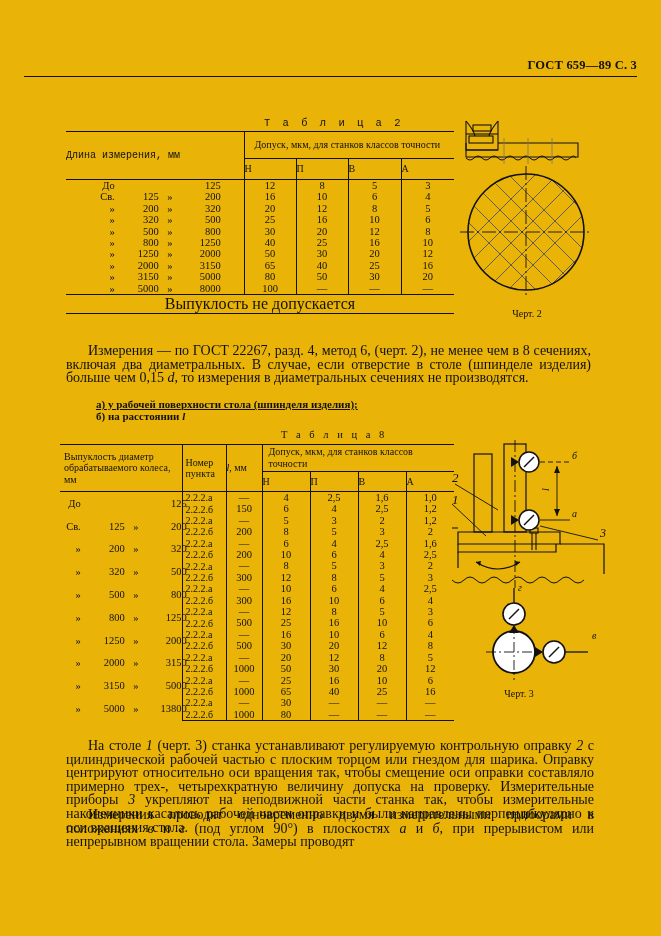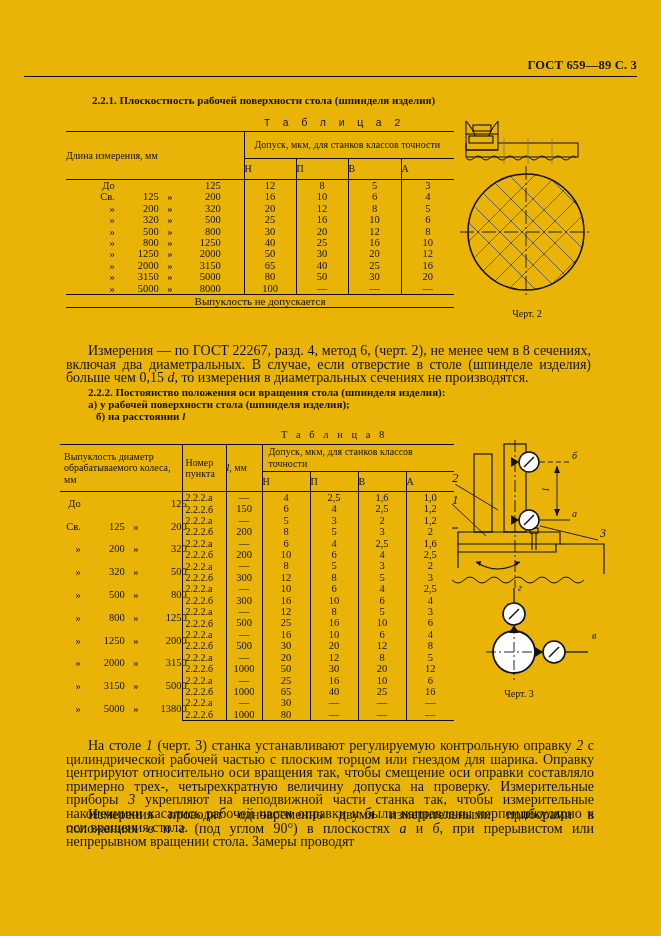--- a/index.html
+++ b/index.html
@@ -102,56 +102,55 @@
     font-size: 10.5px;
     line-height: 11.4px;
   }
   .rangegrid > span:nth-child(1) { text-align: right; }
   .rangegrid > span:nth-child(2) { text-align: right; }
   .rangegrid > span:nth-child(3) { text-align: center; }
   .rangegrid > span:nth-child(4) { text-align: right; }
 
   .full-note {
     text-align: center;
-    font-size: 11px;
+    font-size: 16px;
     padding: 4px 0 4px 0;
   }
 
   
   .figure { position: absolute; }
   .fig-caption {
     position: absolute;
     font-size: 10px;
     white-space: nowrap;
     text-align: center;
   }
 </style>
 </head>
 <body>
 
 <div class="page">
 
   <div class="page-header">ГОСТ 659—89 С. 3</div>
   <div class="header-rule"></div>
 
-  <div class="clause-heading" style="left:92px; top:94px;">2.2.1. Плоскостность рабочей поверхности стола (шпинделя изделия)</div>
 
   <div class="tbl-caption" style="left:264px; top:117px;font-family:Liberation Mono, monospace;">Т а б л и ц а   2</div>
 
   <table class="gost-table" style="left:66px; top:131px; width:388px;">
     <colgroup>
       <col style="width:178px">
       <col style="width:52px">
       <col style="width:52px">
       <col style="width:53px">
       <col style="width:53px">
     </colgroup>
     <thead>
       <tr>
-        <td class="hcell thick-top thick-bot vr" rowspan="2" style="height:46px;">Длина измерения, мм</td>
+        <td class="hcell thick-top thick-bot vr" rowspan="2" style="height:46px;font-family:Liberation Mono, monospace;">Длина измерения, мм</td>
         <td class="hcell thick-top thin-bot" colspan="4" style="height:26px; padding:0 10px;">Допуск, мкм, для станков классов точности</td>
       </tr>
       <tr>
         <td class="hcell thick-bot" style="height:20px;">Н</td>
         <td class="hcell thick-bot vl-thin">П</td>
         <td class="hcell thick-bot vl-thin">В</td>
         <td class="hcell thick-bot vl-thin">А</td>
       </tr>
     </thead>
     <tbody id="t2-body">
@@ -351,22 +350,21 @@
       <g stroke="#111" stroke-width="0.9" stroke-dasharray="14,3,2,3">
         <path d="M8,120 L140,120"></path>
         <path d="M74,54 L74,186"></path>
       </g>
     </svg>
     <div class="fig-caption" style="left:42px; top:196px; width:66px;">Черт. 2</div>
   </div>
 
   <div class="para" style="left:66px; top:344px; width:525px;"><span class="ind"></span>Измерения — по ГОСТ 22267, разд. 4, метод 6, (черт. 2), не менее чем в 8 сечениях, включая два диаметральных. В случае, если отверстие в столе (шпинделе изделия) больше чем 0,15 <i>d</i>, то измерения в диаметральных сечениях не производятся.</div>
 
-  <div class="clause-heading" style="left:88px; top:386px;">2.2.2. Постоянство положения оси вращения стола (шпинделя изделия):</div>
-  <div class="clause-heading" style="left:88px; top:398px;">а) у рабочей поверхности стола (шпинделя изделия);</div>
+  <div class="clause-heading" style="left:96px; top:398px;text-decoration:underline;">а) у рабочей поверхности стола (шпинделя изделия);</div>
   <div class="clause-heading" style="left:96px; top:410px;">б) на расстоянии <i>l</i></div>
 
   <div class="tbl-caption" style="left:281px; top:429px;">Т а б л и ц а   8</div>
 
   <table class="gost-table" style="left:60px; top:444px; width:394px;">
     <colgroup>
       <col style="width:122px">
       <col style="width:44px">
       <col style="width:36px">
       <col style="width:48px">

